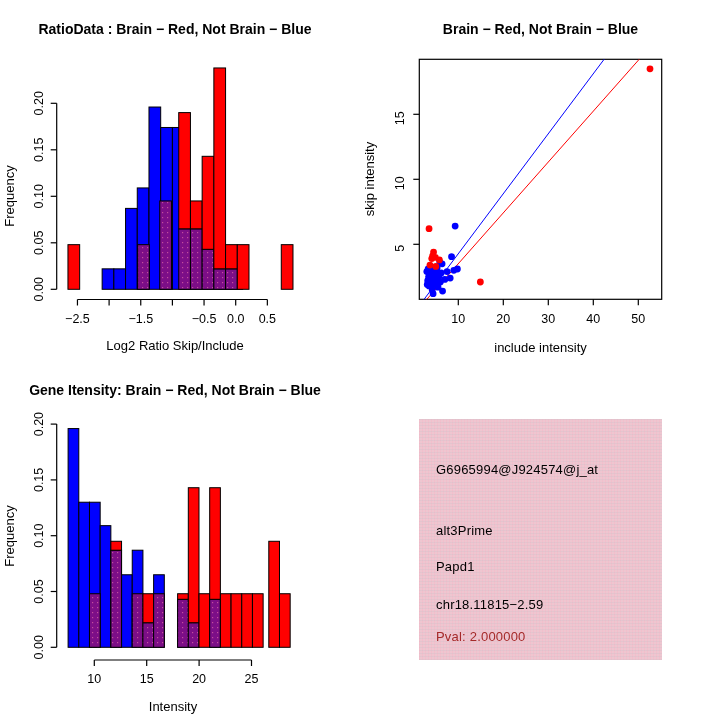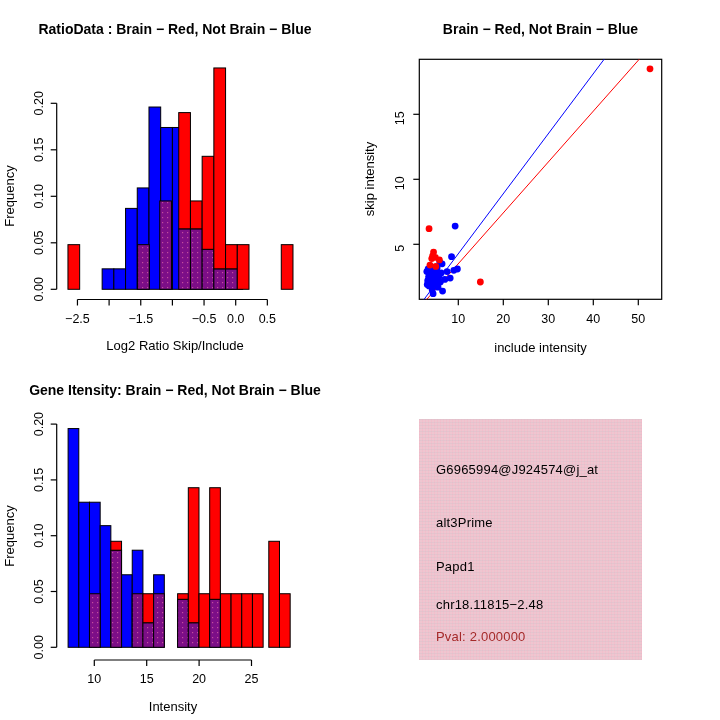--- a/index.html
+++ b/index.html
@@ -1,20 +1,20 @@
 <!DOCTYPE html>
 <html><head>
 <meta charset="utf-8">
 <style>
   html,body{margin:0;padding:0;background:#fff;}
   #canvas{position:relative;width:720px;height:720px;background:#ffffff;overflow:hidden;
           font-family:"Liberation Sans",sans-serif;}
   #charts{position:absolute;left:0;top:0;}
   svg text{font-family:"Liberation Sans",sans-serif;fill:#000000;}
-  .infobox{position:absolute;left:419px;top:419px;width:223px;height:241px;
+  .infobox{position:absolute;left:419px;top:419px;width:243px;height:241px;
      background-color:#eec6d0;
      background-image:
        repeating-linear-gradient(0deg, rgba(190,190,200,0.22) 0 1px, transparent 1px 3px),
        repeating-linear-gradient(90deg, rgba(255,170,190,0.25) 0 1px, transparent 1px 3px);}
   .iline{position:absolute;left:17px;font-size:13px;color:#000;white-space:nowrap;
          letter-spacing:0.2px;}
   .iline.pval{color:#a52a2a;text-align:right;}
 </style>
 </head>
 <body>
@@ -206,18 +206,18 @@
         <line x1="50.7" y1="424.0999999999999" x2="56.7" y2="424.0999999999999" stroke="#000000" stroke-width="1.2"></line>
         <text x="43" y="424.0999999999999" font-size="12.5" text-anchor="middle" transform="rotate(-90 43 424.0999999999999)">0.20</text>
         <text x="175" y="395" font-size="14" text-anchor="middle" font-weight="bold">Gene Itensity: Brain − Red, Not Brain − Blue</text>
         <text x="173" y="711" font-size="13" text-anchor="middle">Intensity</text>
         <text x="14" y="536" font-size="13" text-anchor="middle" transform="rotate(-90 14 536)">Frequency</text>
       </g>
     </svg>
 
   <div class="infobox">
     <div class="iline" style="top:43px">G6965994@J924574@j_at</div>
-    <div class="iline" style="top:96px">alt3Prime</div>
+    <div class="iline" style="top:104px">alt3Prime</div>
     <div class="iline" style="top:140px">Papd1</div>
-    <div class="iline" style="top:178px">chr18.11815−2.48</div>
+    <div class="iline" style="top:178px">chr18.11815−2.59</div>
     <div class="iline pval" style="top:210px">Pval: 2.000000</div>
   </div>
 </div>
 
 </body></html>

